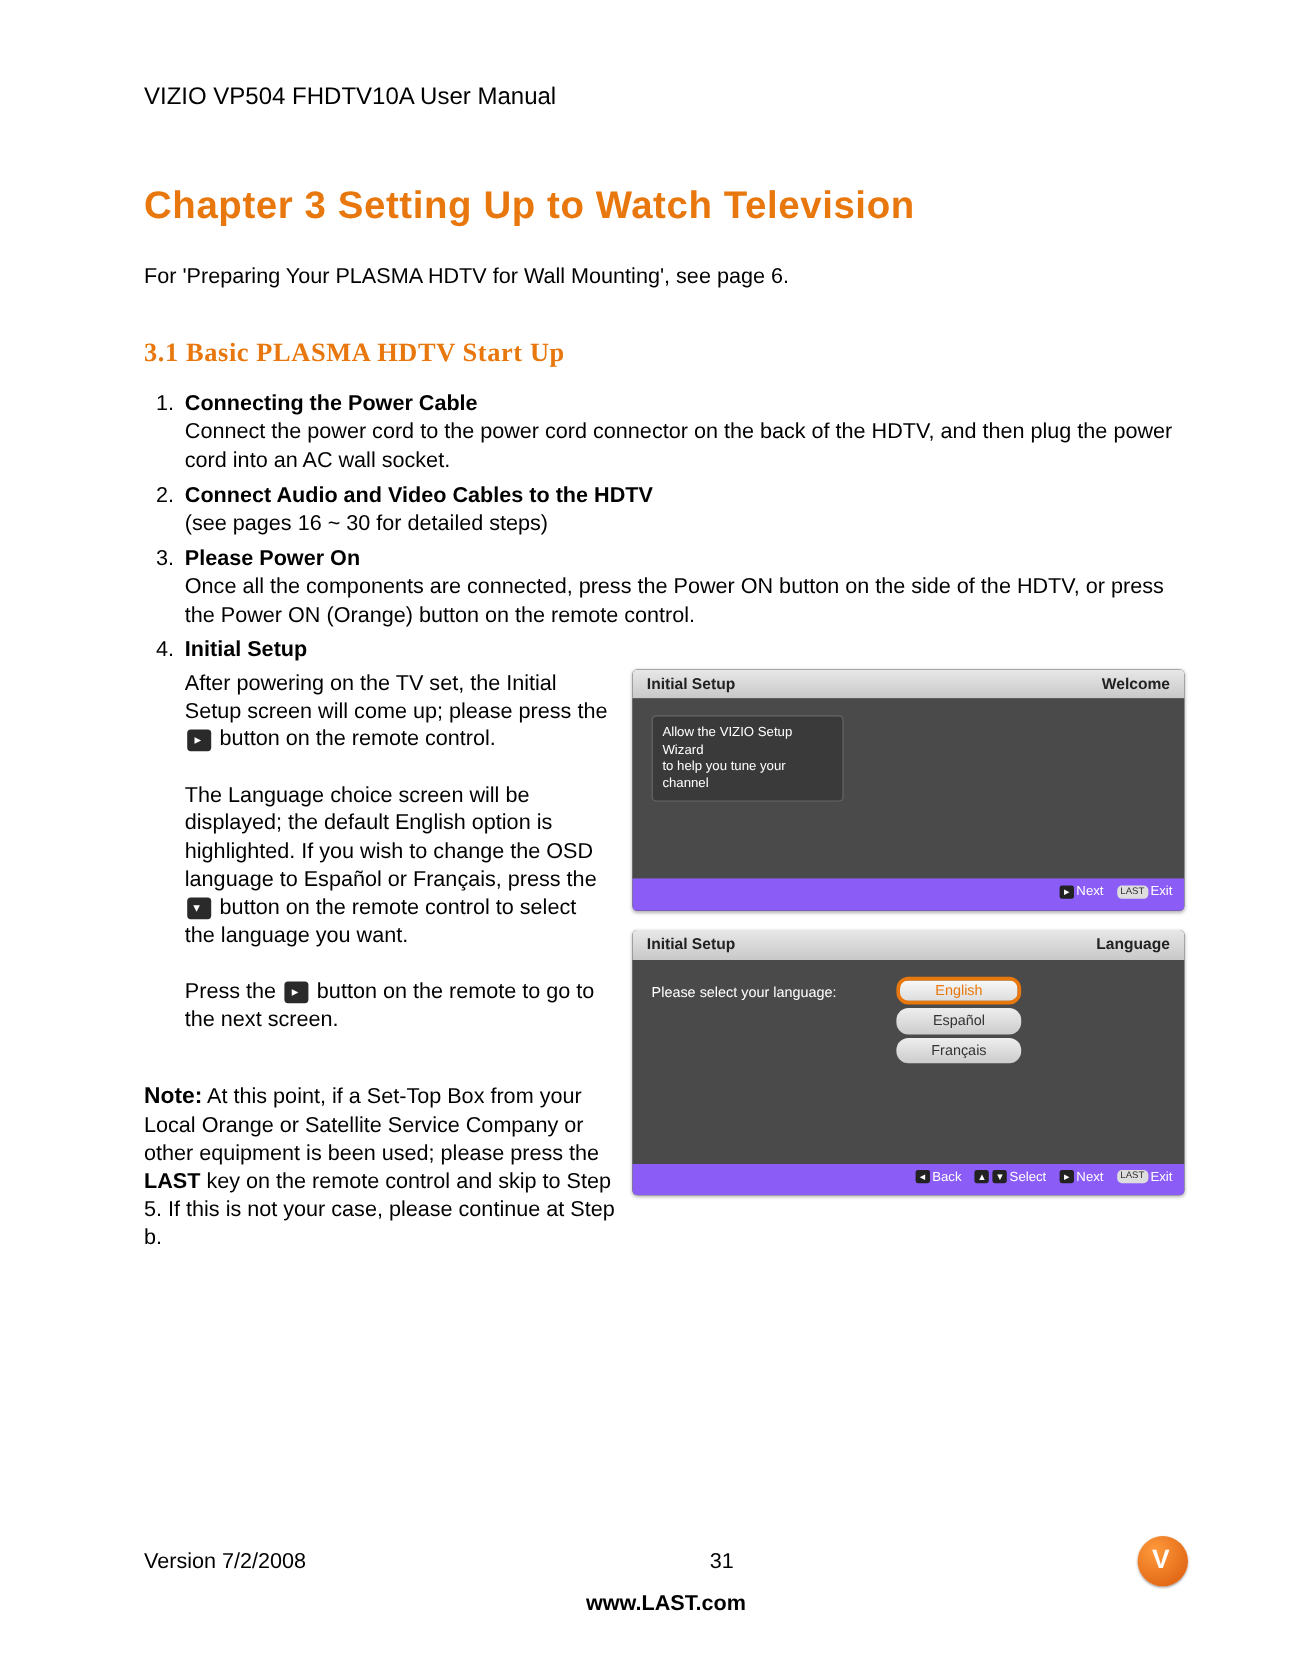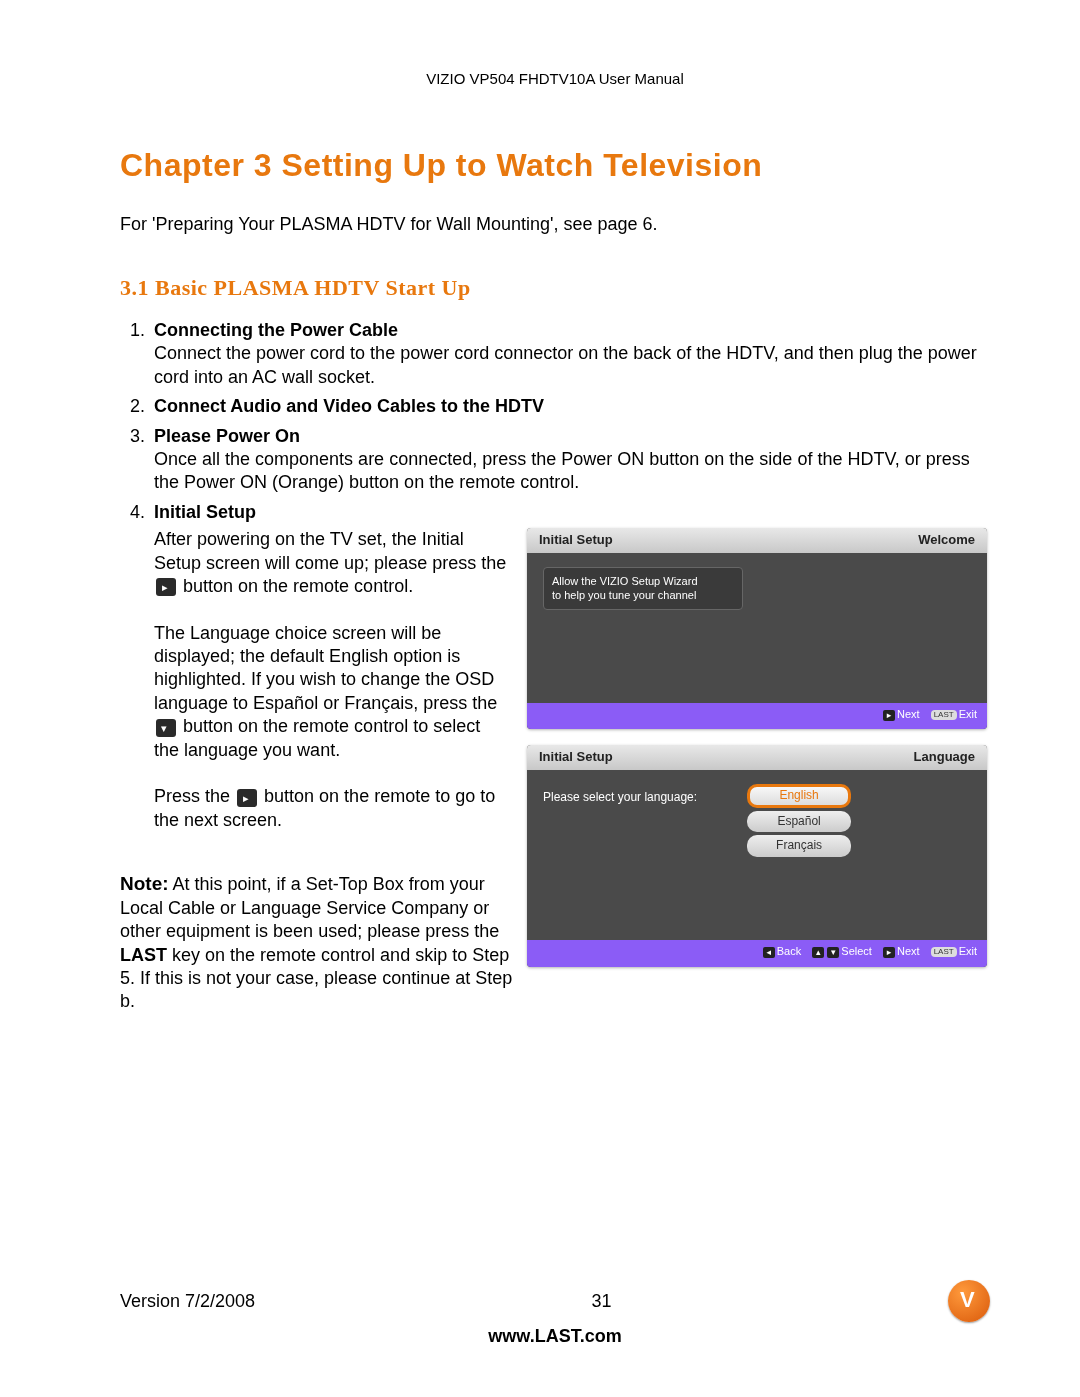--- a/index.html
+++ b/index.html
@@ -11,22 +11,22 @@
     color: #000;
     width: 1080px;
   }
   .page {
     width: 1080px;
     min-height: 1397px;
     padding: 70px 90px 40px 120px;
     position: relative;
   }
   .doc-title {
-    text-align: center;
-    font-size: 15px;
+    text-align: left;
+    font-size: 20px;
     margin-bottom: 60px;
   }
   .chapter-title {
     font-family: "Arial Black", Arial, sans-serif;
     font-weight: 900;
     font-size: 32px;
     color: #e8780e;
     letter-spacing: 0.5px;
     margin-bottom: 30px;
     font-stretch: expanded;
@@ -115,21 +115,21 @@
     padding: 14px 16px;
     color: #fff;
     font-size: 12px;
   }
   .tv-body.tall { min-height: 170px; }
   .wizard-box {
     background: #3a3a3a;
     border: 1px solid #666;
     border-radius: 4px;
     padding: 6px 8px;
-    width: 200px;
+    width: 160px;
     font-size: 11px;
     line-height: 1.3;
   }
   .tv-footer {
     background: #8b5cf6;
     text-align: right;
     padding: 4px 10px 8px;
     color: #fff;
     font-size: 11px;
   }
@@ -232,20 +232,21 @@
       <div class="step-body">
         <span class="bold">Connecting the Power Cable</span><br>
         <span>Connect the power cord to the power cord connector on the back of the HDTV, and then plug the power cord into an AC wall socket.</span>
       </div>
     </div>
 
     <div class="step">
       <div class="step-num">2.</div>
       <div class="step-body">
         <span class="bold">Connect Audio and Video Cables to the HDTV</span><br>
+        <span>(see pages 16 ~ 30 for detailed steps)</span>
       </div>
     </div>
 
     <div class="step">
       <div class="step-num">3.</div>
       <div class="step-body">
         <span class="bold">Please Power On</span><br>
         <span>Once all the components are connected, press the Power ON button on the side of the HDTV, or press the Power ON (Orange) button on the remote control.</span>
       </div>
     </div>
@@ -257,21 +258,21 @@
 
         <div class="two-col">
           <div class="left-col">
             <span>After powering on the TV set, the Initial Setup screen will come up; please press the </span><span class="inline-icon"></span><span> button on the remote control.</span>
             <br><br>
             <span>The Language choice screen will be displayed; the default English option is highlighted.  If you wish to change the OSD language to Español or Français, press the </span><span class="inline-icon down"></span><span> button on the remote control to select the language you want.</span>
             <br><br>
             <span>Press the </span><span class="inline-icon"></span><span> button on the remote to go to the next screen.</span>
 
             <div class="note-block" style="margin-left:-34px;">
-              <span class="note-label">Note:</span><span>  At this point, if a Set-Top Box from your Local Cable or Language Service Company or other equipment is been used; please press the </span><span class="bold">LAST</span><span> key on the remote control and skip to Step 5. If this is not your case, please continue at Step b.</span>
+              <span class="note-label">Note:</span><span>  At this point, if a Set-Top Box from your Local Orange or Satellite Service Company or other equipment is been used; please press the </span><span class="bold">LAST</span><span> key on the remote control and skip to Step 5. If this is not your case, please continue at Step b.</span>
             </div>
           </div>
 
           <div class="right-col">
 
             <div class="tv-panel">
               <div class="tv-header">
                 <span>Initial Setup</span>
                 <span>Welcome</span>
               </div>

